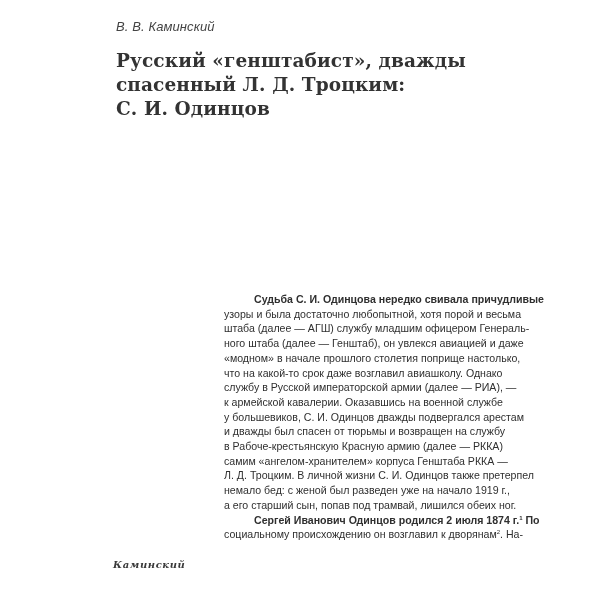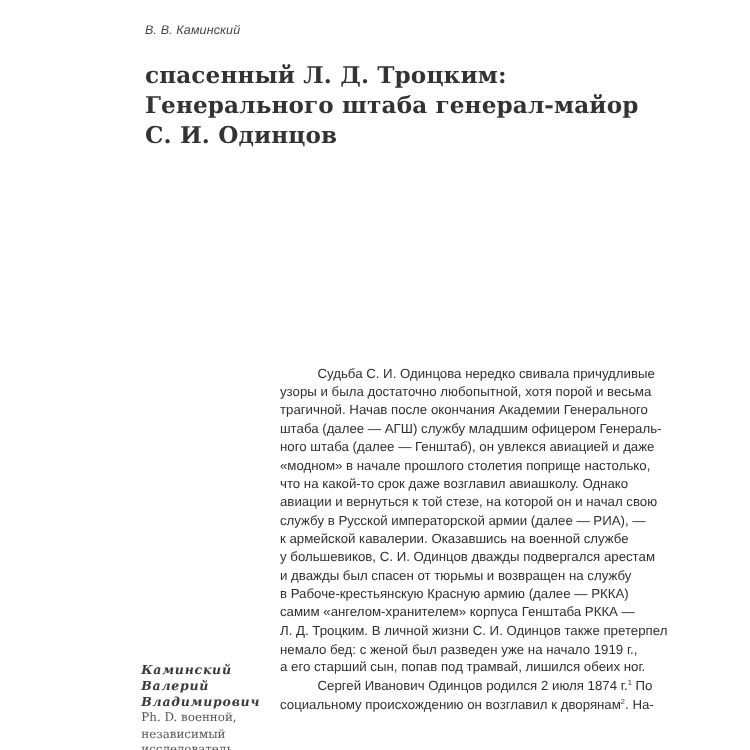--- a/index.html
+++ b/index.html
@@ -13,21 +13,21 @@
       position: relative;
       overflow: hidden;
       color: #2a2a2a;
     }
     .author-running {
       position: absolute;
       left: 116px;
       top: 19px;
       font-family: "Liberation Sans", sans-serif;
       font-style: italic;
-      font-size: 10px;
+      font-size: 13px;
       color: #444;
       letter-spacing: 0.1px;
     }
     .title {
       position: absolute;
       left: 116px;
       top: 49px;
       width: 400px;
       margin: 0;
       font-family: "DejaVu Serif", serif;
@@ -52,20 +52,21 @@
       display: block;
       white-space: nowrap;
       text-align: justify;
       text-align-last: justify;
     }
     .body-text .line.last {
       text-align-last: left;
     }
     .body-text .line.indent {
       padding-left: 30px;
+      font-weight: bold;
     }
     .body-text sup {
       font-size: 6px;
       line-height: 0;
       vertical-align: 4px;
     }
     .sidebar {
       position: absolute;
       left: 113px;
       top: 530px;
@@ -73,48 +74,47 @@
       font-family: "DejaVu Serif", serif;
       color: #3a3a3a;
     }
     .sidebar .name {
       font-weight: bold;
       font-style: italic;
       font-size: 10px;
       line-height: 13px;
       display: block;
       letter-spacing: 0.6px;
+      margin-top: 28px;
     }
     .sidebar .info {
       font-size: 9.5px;
       line-height: 12.5px;
       display: block;
       color: #555;
     }
   </style>
 </head>
 <body>
 
 <div class="author-running">В. В. Каминский</div>
 
 <h1 class="title">
+  <span>Русский «генштабист», дважды</span>
   <span>спасенный Л. Д. Троцким:</span>
-  <span>Генерального штаба генерал-майор</span>
   <span>С. И. Одинцов</span>
 </h1>
 
 <div class="body-text">
   <span class="line indent">Судьба С. И. Одинцова нередко свивала причудливые</span>
   <span class="line">узоры и была достаточно любопытной, хотя порой и весьма</span>
-  <span class="line">трагичной. Начав после окончания Академии Генерального</span>
   <span class="line">штаба (далее — АГШ) службу младшим офицером Генераль-</span>
   <span class="line">ного штаба (далее — Генштаб), он увлекся авиацией и даже</span>
   <span class="line">«модном» в начале прошлого столетия поприще настолько,</span>
   <span class="line">что на какой-то срок даже возглавил авиашколу. Однако</span>
-  <span class="line">авиации и вернуться к той стезе, на которой он и начал свою</span>
   <span class="line">службу в Русской императорской армии (далее — РИА), —</span>
   <span class="line">к армейской кавалерии. Оказавшись на военной службе</span>
   <span class="line">у большевиков, С. И. Одинцов дважды подвергался арестам</span>
   <span class="line">и дважды был спасен от тюрьмы и возвращен на службу</span>
   <span class="line">в Рабоче-крестьянскую Красную армию (далее — РККА)</span>
   <span class="line">самим «ангелом-хранителем» корпуса Генштаба РККА —</span>
   <span class="line">Л. Д. Троцким. В личной жизни С. И. Одинцов также претерпел</span>
   <span class="line">немало бед: с женой был разведен уже на начало 1919 г.,</span>
   <span class="line last">а его старший сын, попав под трамвай, лишился обеих ног.</span>
   <span class="line indent"><span>Сергей Иванович Одинцов родился 2 июля 1874 г.</span><sup>1</sup><span> По</span></span>

